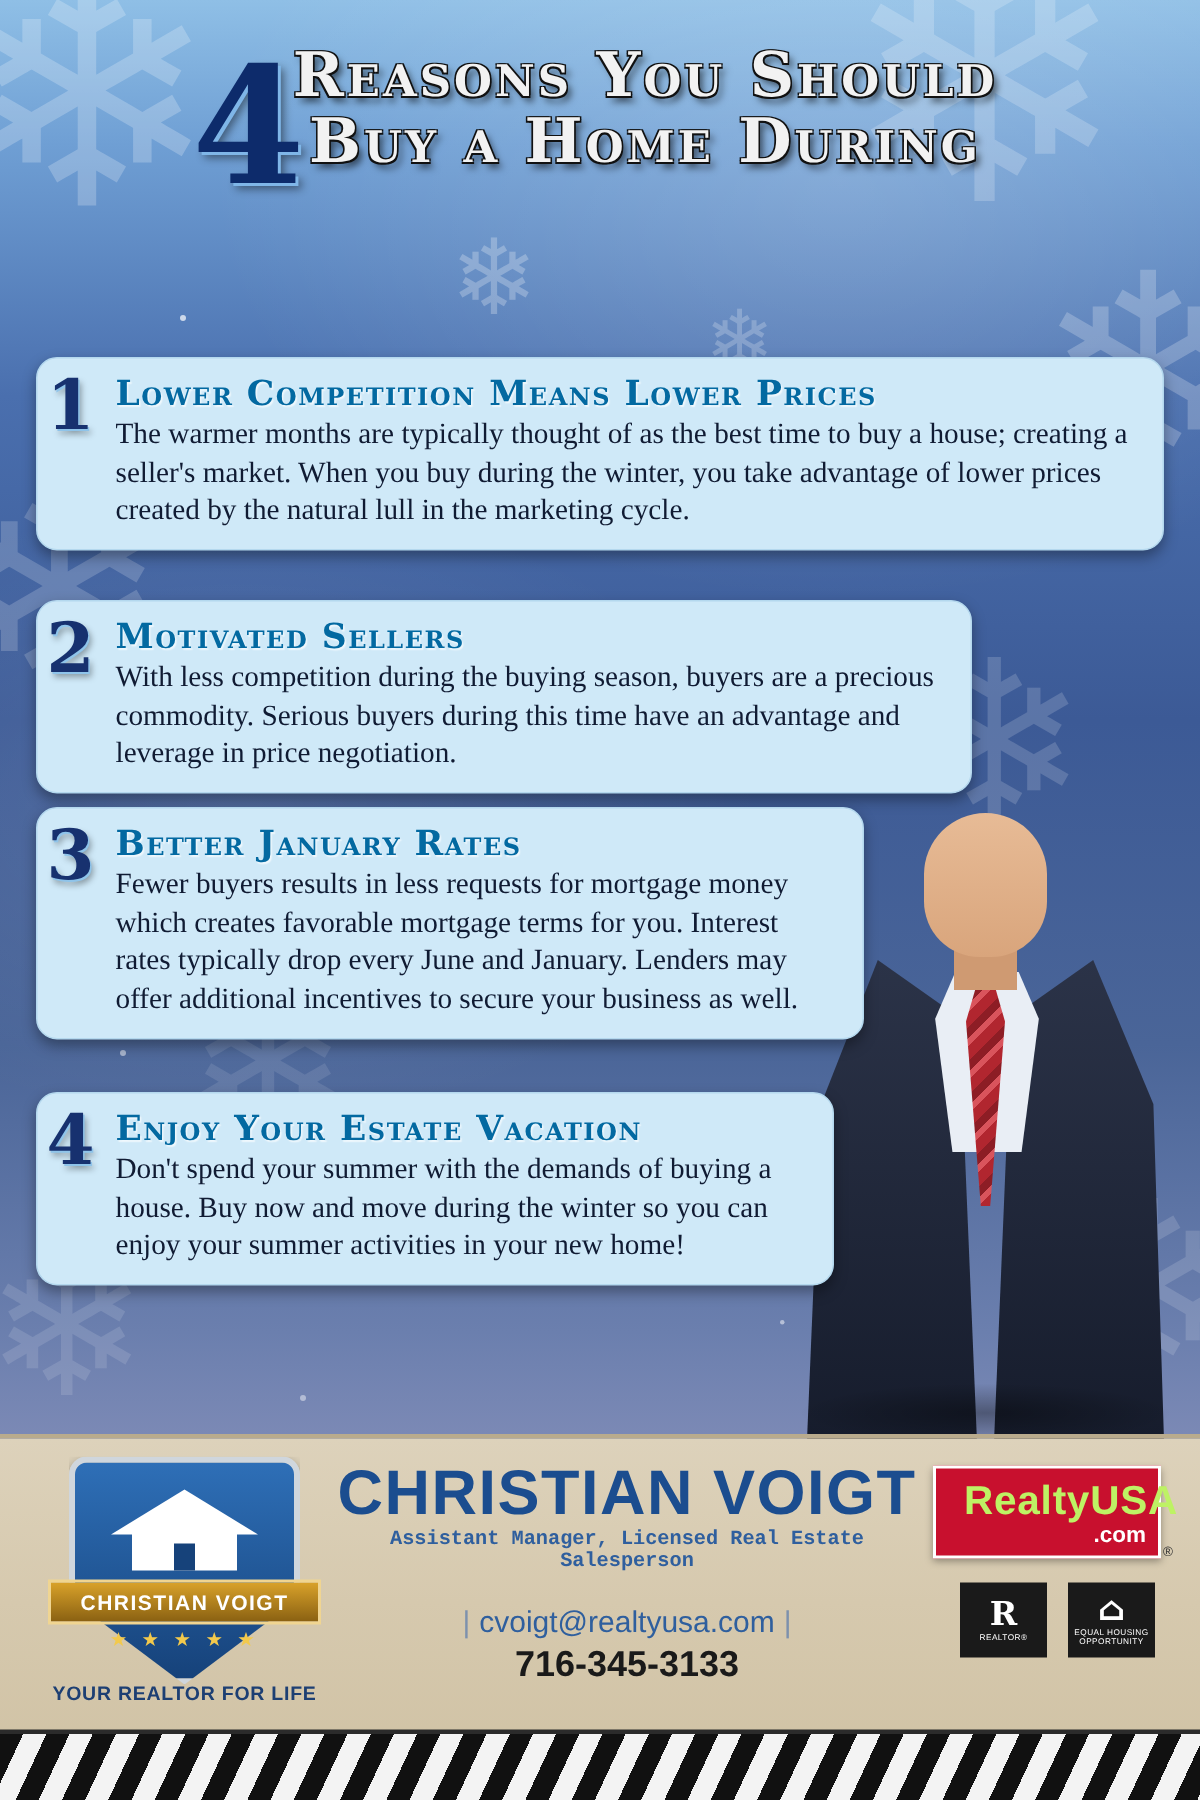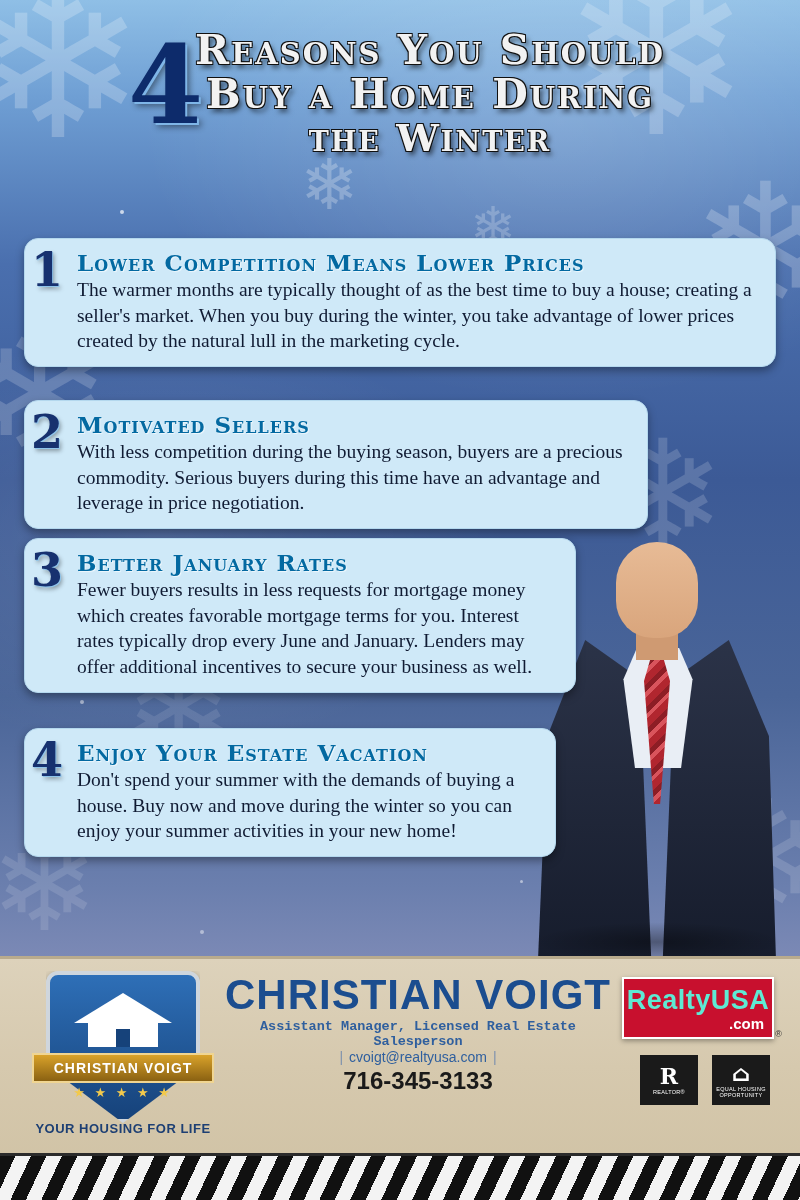--- a/index.html
+++ b/index.html
@@ -217,21 +217,21 @@
     font-family: "Liberation Sans", sans-serif;
     font-weight: bold; font-size: 42px; color: #1b4d8f; letter-spacing: 1px;
     line-height: 1.05;
   }
   .agent-info .role {
     font-family: Liberation Mono, monospace;
     font-size: 13.5px; font-weight: bold; color: #2f5f9e; margin-top: 2px;
   }
   .agent-info .email {
     font-family: "Liberation Sans", sans-serif;
-    font-size: 14px; color: #2f5f9e; margin-top: 0;
+    font-size: 20px; color: #2f5f9e; margin-top: 22px;
   }
   .agent-info .email .bar { color: #7d91ad; padding: 0 6px; }
   .agent-info .web {
     font-family: "Liberation Sans", sans-serif;
     font-size: 17px; color: #2b2b2b; margin-top: 3px;
   }
   .agent-info .phone {
     font-family: "Liberation Sans", sans-serif;
     font-weight: bold; font-size: 24px; color: #1a1a1a; margin-top: 2px;
   }
@@ -239,23 +239,23 @@
     font-family: "Liberation Sans", sans-serif;
     font-size: 15px; color: #3a3a3a; margin-top: 2px;
   }
   .brand {
     position: absolute; right: 26px; top: 18px; width: 152px; height: 62px;
     background: #c8102e; border: 2px solid #ffffff;
     box-shadow: 0 2px 5px rgba(0,0,0,0.35);
     z-index: 9;
   }
   .brand .bmain {
-    position: absolute; left: 0; top: 6px; width: 148px; text-align: center;
+    position: absolute; left: 16px; top: 6px; width: 148px; text-align: center;
     font-family: "Liberation Sans", sans-serif; font-weight: bold;
-    font-size: 27px; color: #5eead4; letter-spacing: 0.5px;
+    font-size: 27px; color: #bef264; letter-spacing: 0.5px;
   }
   .brand .bsub {
     position: absolute; left: 0; top: 36px; width: 140px; text-align: right;
     font-family: "Liberation Sans", sans-serif; font-weight: bold;
     font-size: 15px; color: #ffffff;
   }
   .brand .reg {
     position: absolute; right: -10px; bottom: -2px; font-size: 9px; color: #333;
   }
   .equal-logos {
@@ -293,21 +293,20 @@
     <div class="dot" style="left:520px; top:880px; width:3px; height:3px; opacity:.5;"></div>
     <div class="dot" style="left:200px; top:930px; width:4px; height:4px; opacity:.45;"></div>
     <div class="dot" style="left:700px; top:340px; width:3px; height:3px; opacity:.6;"></div>
   </div>
 
   <div class="big-four">4</div>
   <div class="header">
     <div class="title-lines">
       <div class="tline tline1">Reasons You Should</div>
       <div class="tline tline2">Buy a Home During</div>
-      <div class="tline tline3">the Winter</div>
     </div>
   </div>
 
   <div class="card" id="card1">
     <div class="num">1</div>
     <h3>Lower Competition Means Lower Prices</h3>
     <p>The warmer months are typically thought of as the best time to buy a house; creating a seller's market.  When you buy during the winter, you take advantage of lower prices created by the natural lull in the marketing cycle.</p>
   </div>
 
   <div class="card" id="card2">
@@ -344,21 +343,21 @@
       <div class="shield"></div>
       <div class="house">
         <div class="roof"></div>
         <div class="body"></div>
         <div class="door"></div>
       </div>
       <div class="ribbon">
         <span>CHRISTIAN VOIGT</span>
       </div>
       <div class="stars">★ ★ ★ ★ ★</div>
-      <div class="tagline">YOUR HOUSING FOR LIFE</div>
+      <div class="tagline">YOUR REALTOR FOR LIFE</div>
     </div>
 
     <div class="agent-info">
       <div class="name">CHRISTIAN VOIGT</div>
       <div class="role">Assistant Manager, Licensed Real Estate Salesperson</div>
       <div class="email">
         <span class="bar">|</span><span>cvoigt@realtyusa.com</span><span class="bar">|</span>
       </div>
       <div class="phone">716-345-3133</div>
     </div>

